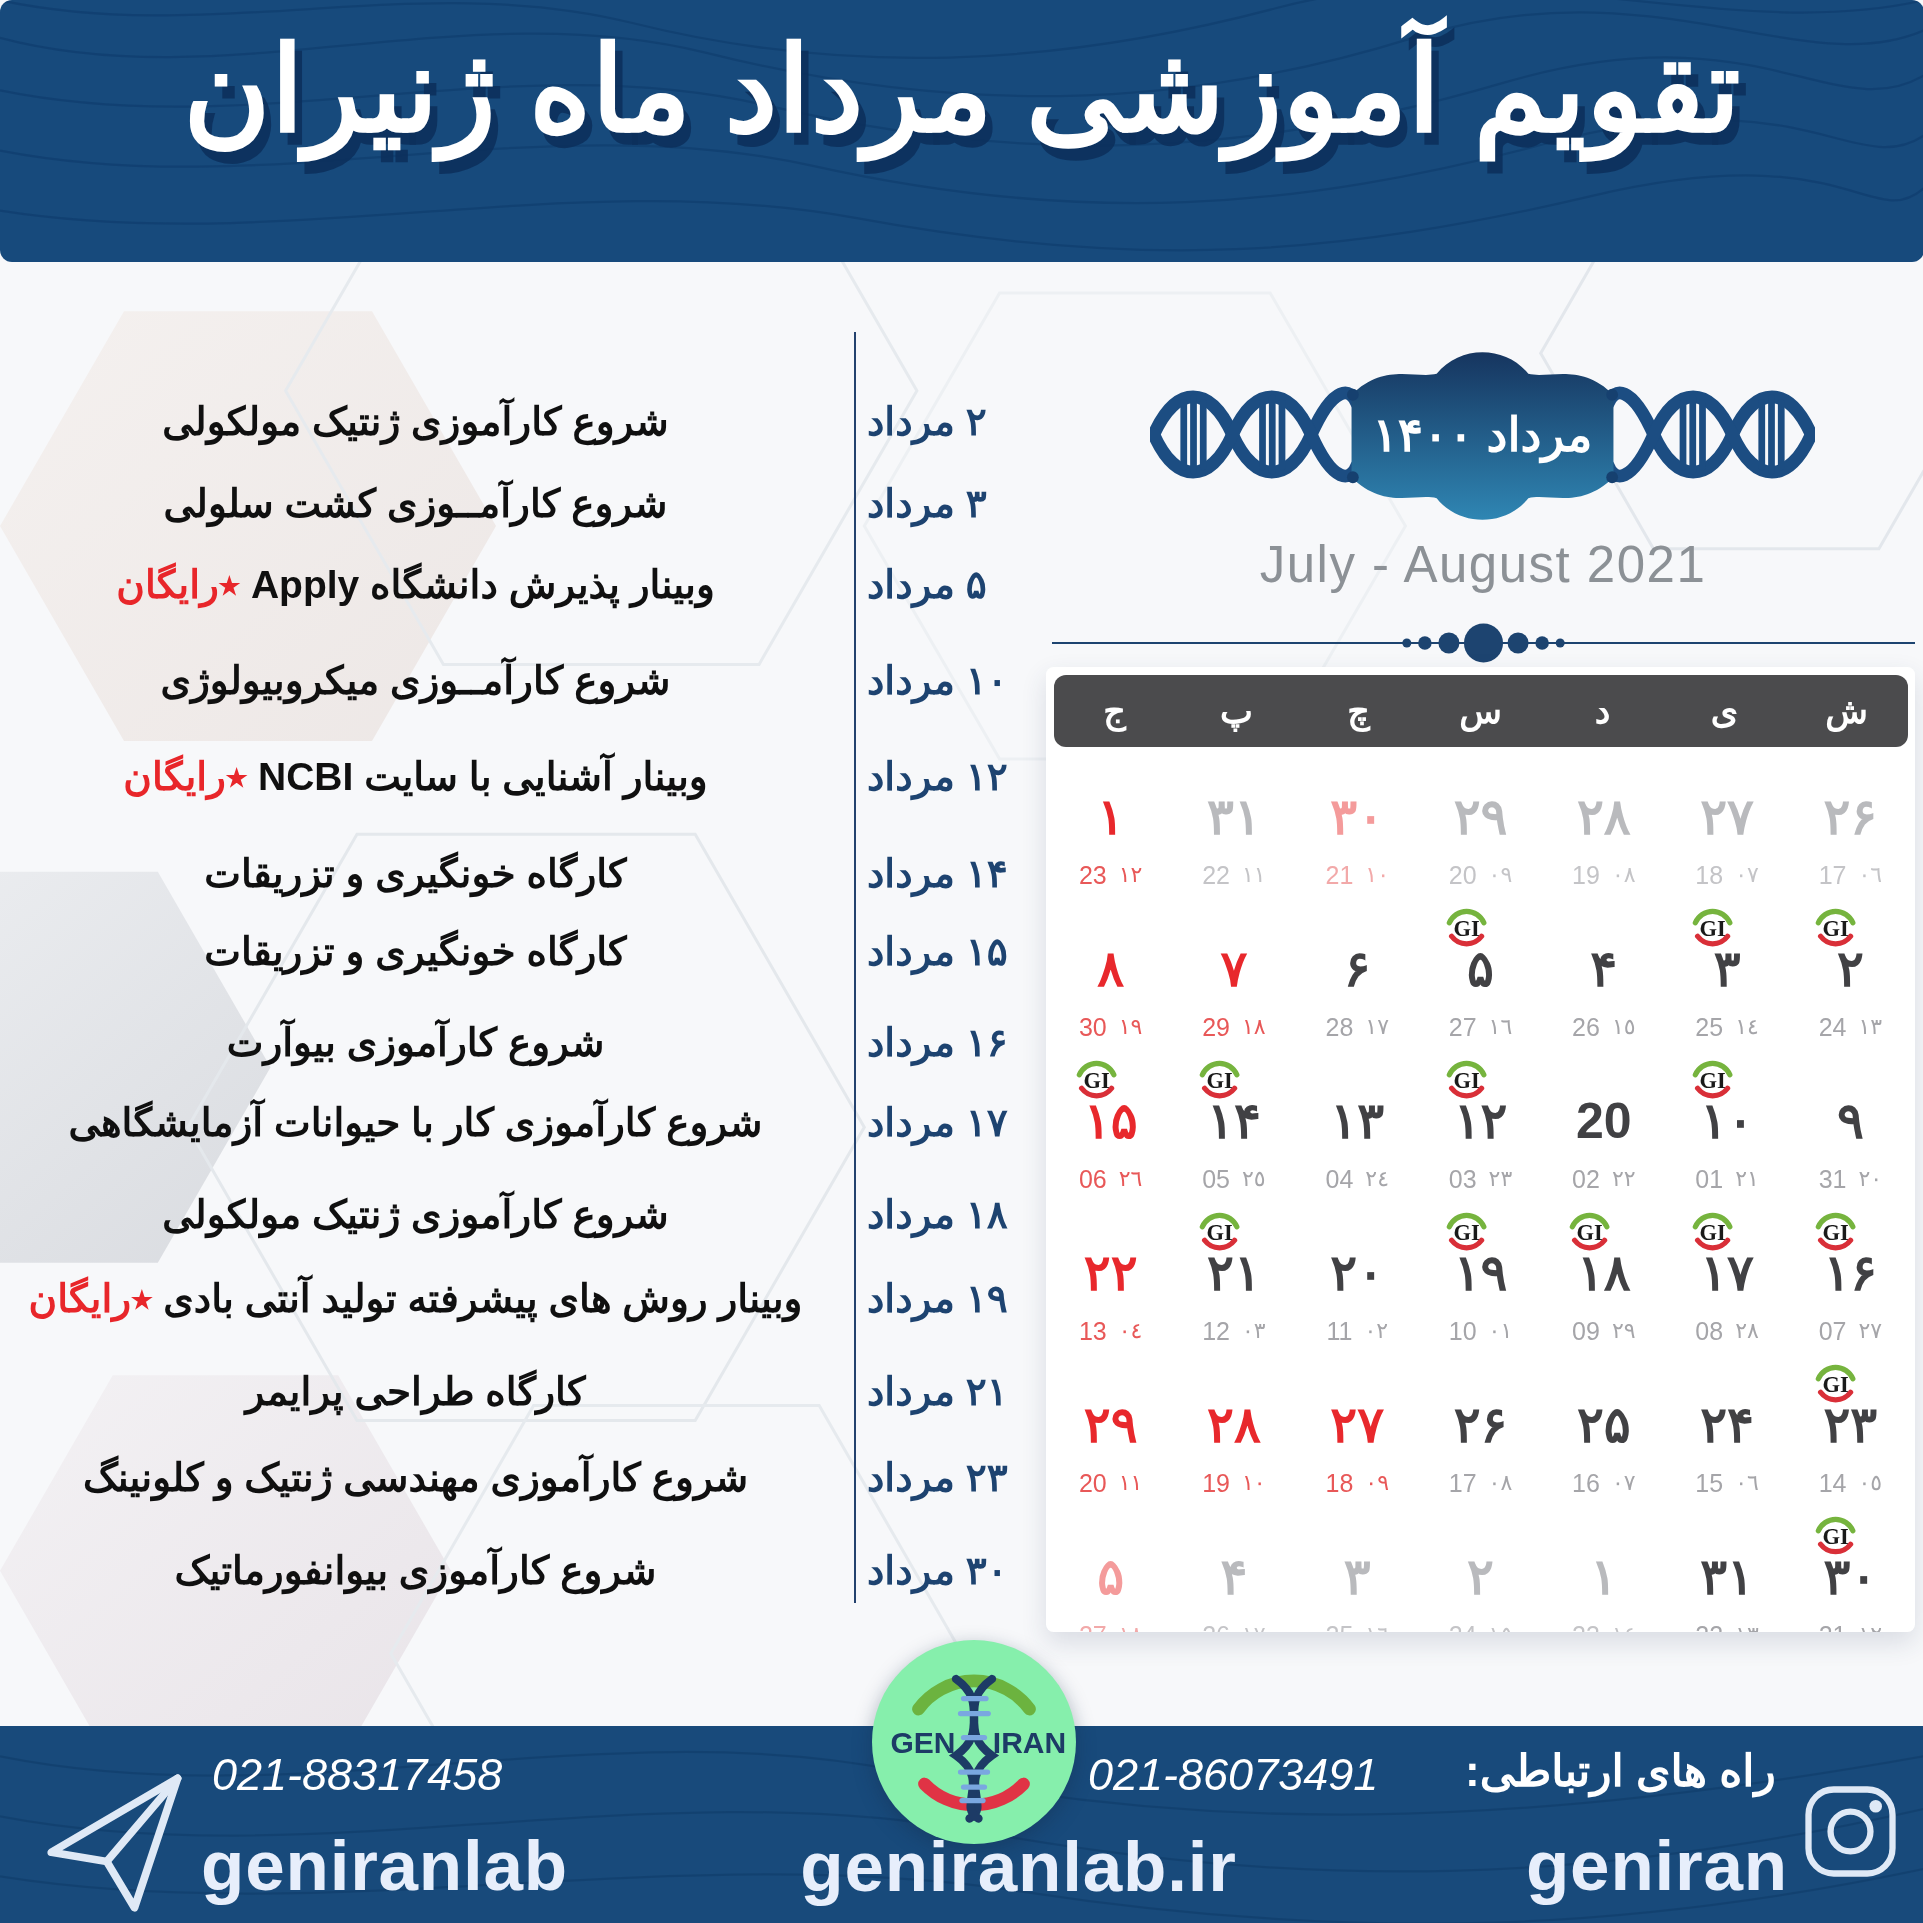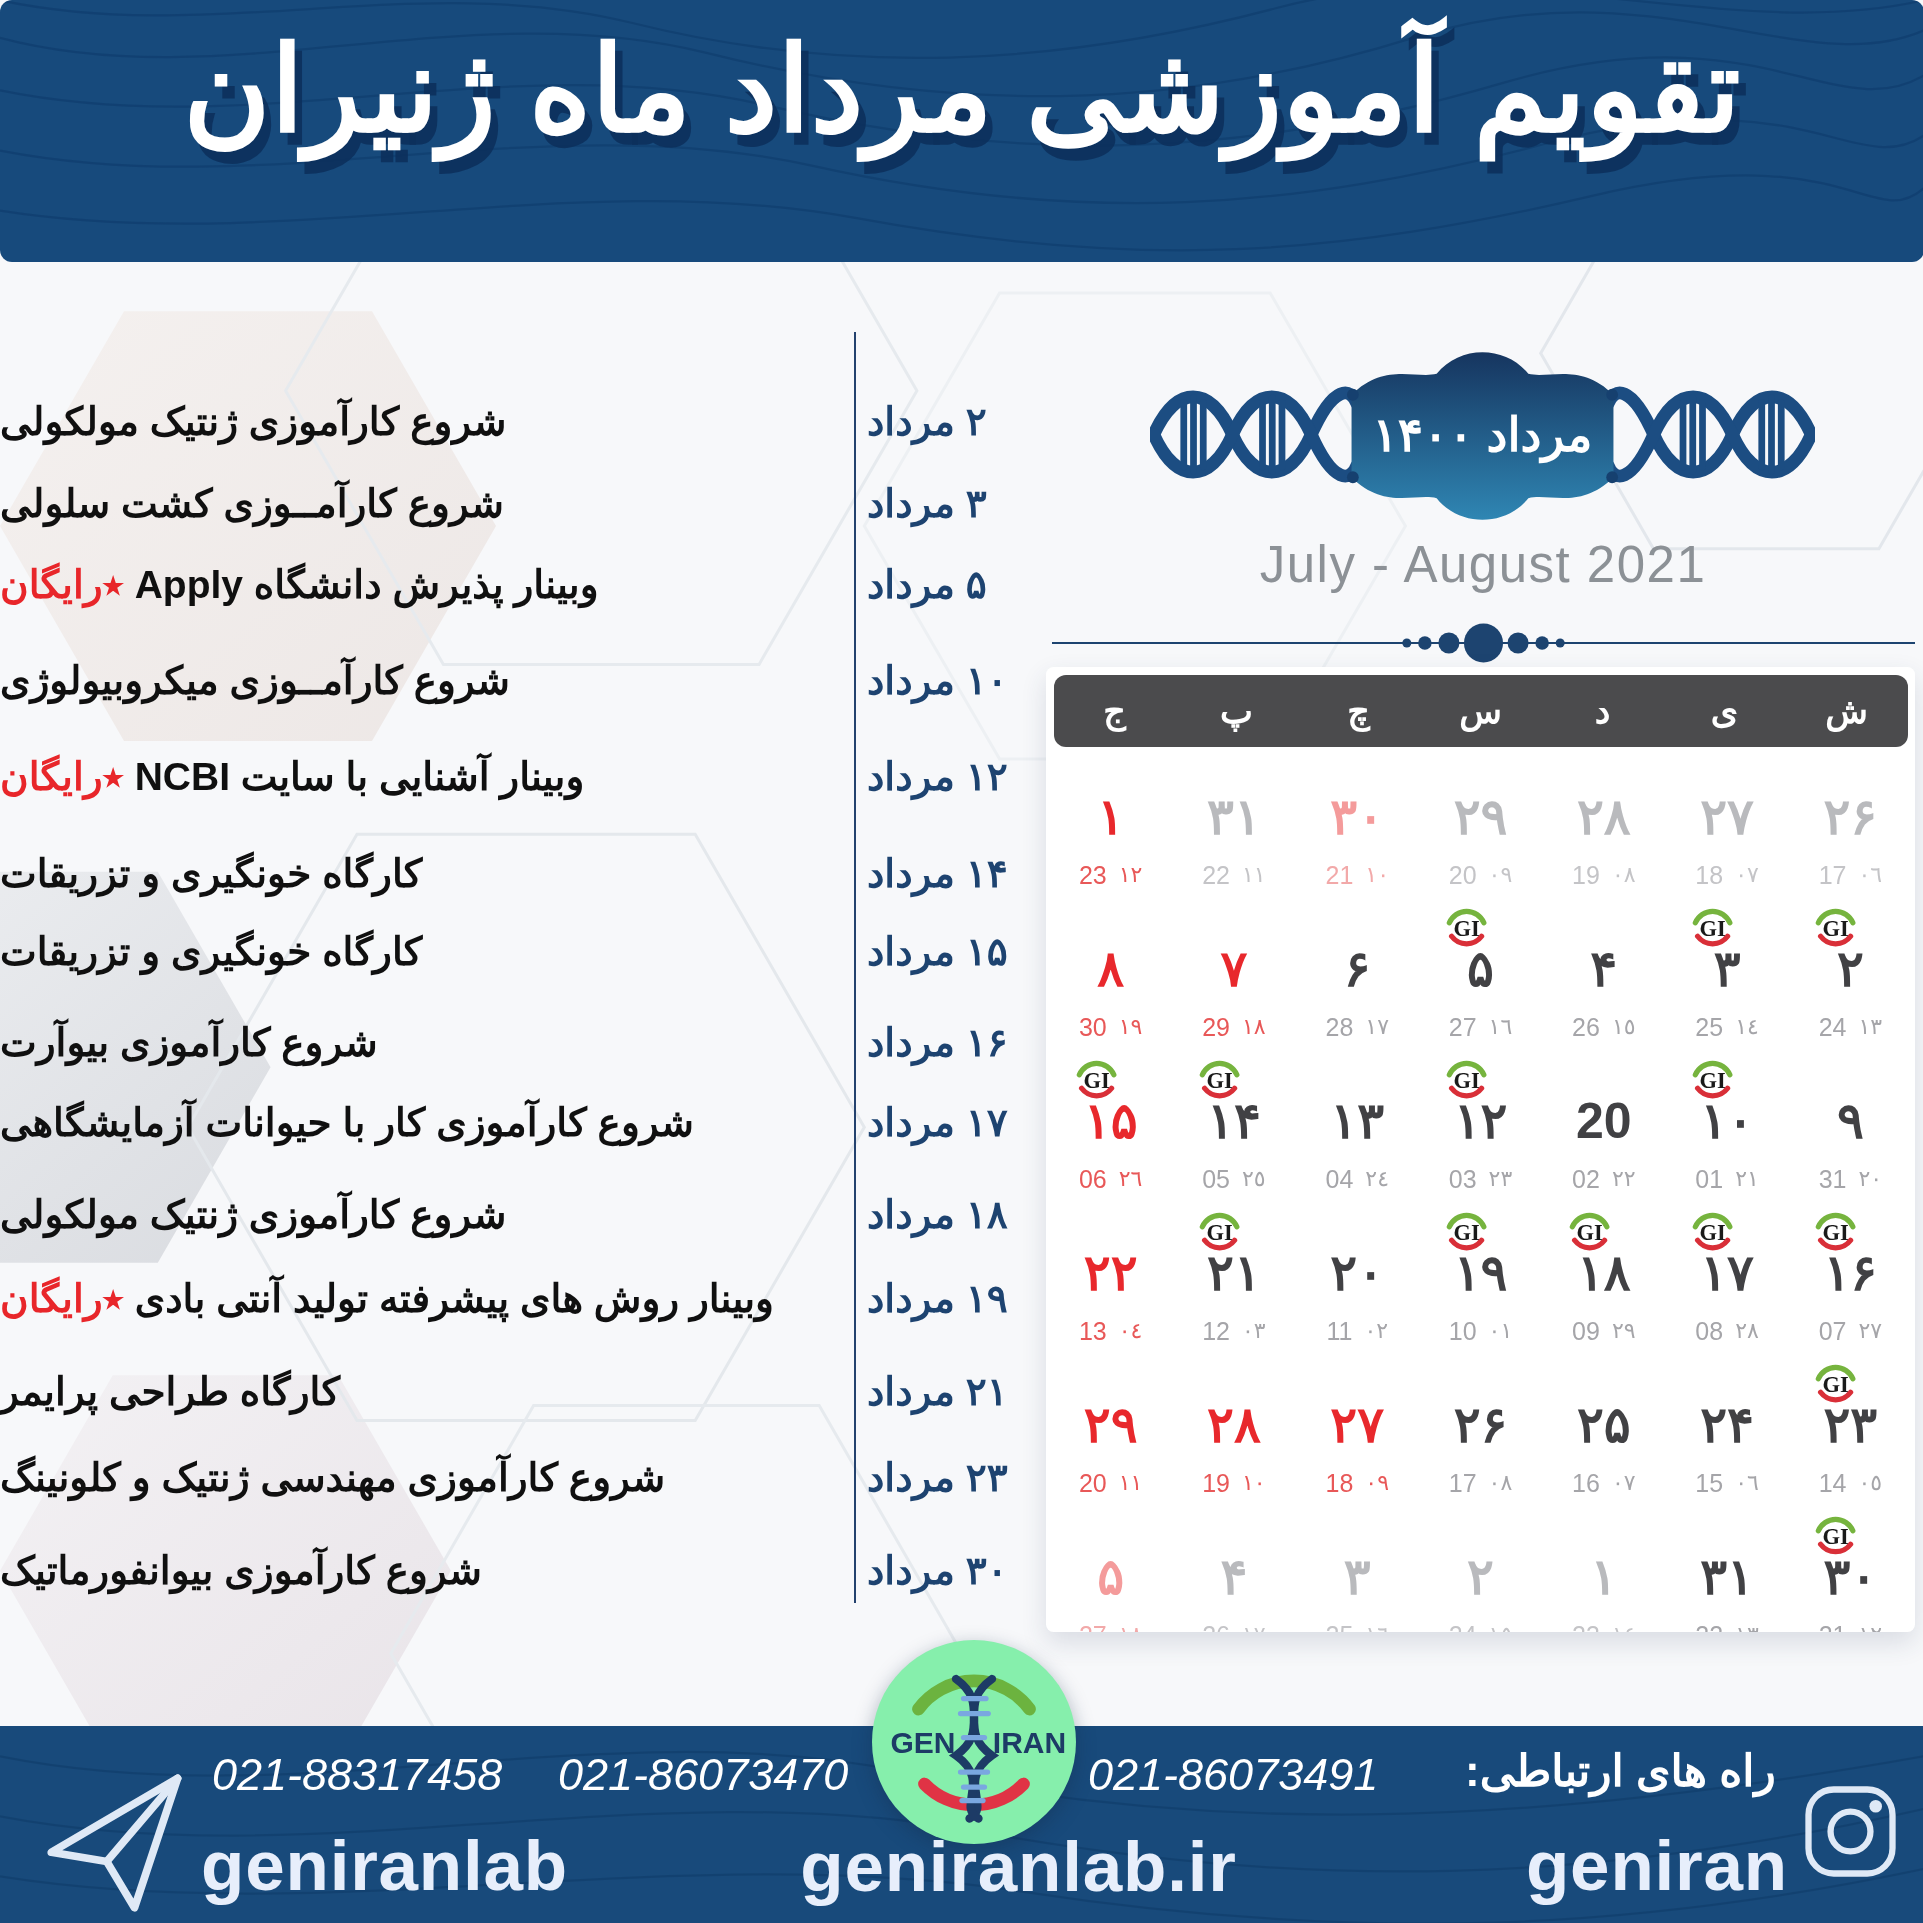--- a/index.html
+++ b/index.html
@@ -18,21 +18,21 @@
   
   .bg-decor{position:absolute;inset:0;pointer-events:none}
 
   
   .events{position:absolute;left:0;top:0;width:1048px;height:1924px;}
   .vline{position:absolute;left:854px;top:332px;width:2.3px;height:1271px;background:#24426e;}
   .event-row{position:absolute;left:0;width:1045px;transform:translateY(-50%);}
   .event-date{position:absolute;left:867px;top:50%;transform:translateY(-50%);width:188px;
       direction:rtl;text-align:left;font-size:39px;font-weight:700;color:#1d4370;white-space:nowrap;}
   .event-title{position:absolute;left:0;top:50%;transform:translateY(-50%);width:843px;
-      direction:rtl;text-align:left;padding-right:12px;box-sizing:border-box;
+      direction:rtl;text-align:center;padding-right:12px;box-sizing:border-box;
       font-size:39px;font-weight:800;color:#101010;white-space:nowrap;}
   .event-title .free{color:#e8262a;font-weight:800;}
 
   
   .cal-ornament{position:absolute;left:1150px;top:342px;width:666px;height:192px;}
   .badge-blob{position:absolute;left:195px;top:0;width:275px;height:188px;}
   .badge-text{position:absolute;left:195px;top:65px;width:275px;text-align:center;direction:rtl;
      color:#fff;font-size:47px;font-weight:700;letter-spacing:0.8px;}
   .dna{position:absolute;top:36px;}
   .cal-subtitle{position:absolute;left:1150px;top:507px;width:666px;text-align:center;
@@ -612,21 +612,20 @@
       <path d="M0,120 C420,200 860,60 1300,140 S2120,210 2560,110" stroke="#0e3a66" stroke-width="3"></path>
       <path d="M0,200 C440,270 900,150 1360,220 S2180,270 2560,190" stroke="#0e3a66" stroke-width="3"></path>
     </svg>
   </div>
 
   <svg class="abs" style="left:39px;top:1766px" width="154" height="154" viewBox="0 0 100 100" fill="none" stroke="#dfe9f6" stroke-width="5" stroke-linejoin="round" stroke-linecap="round">
     <path d="M8,56 L90,8 L62,92 L44,62 Z"></path>
     <path d="M44,62 L90,8"></path>
   </svg>
   <div class="ph" style="left:212px;top:1749px">021-88317458</div>
-  <div class="ph" style="left:558px;top:1749px">021-86073470</div>
   <div class="handle" style="left:201px;top:1825px">geniranlab</div>
 
   <div class="logo-circle">
     <svg width="204" height="204" viewBox="0 0 272 272">
       <path d="M62 92 A92 92 0 0 1 210 92" stroke="#6cb33f" stroke-width="17" fill="none" stroke-linecap="round"></path>
       <path d="M70 192 A92 92 0 0 0 202 192" stroke="#e03345" stroke-width="17" fill="none" stroke-linecap="round"></path>
       <g stroke="#1d3b66" stroke-width="11" fill="none" stroke-linecap="round">
         <path d="M112 52 C160 86 112 120 160 154 C112 188 160 222 130 238"></path>
         <path d="M160 52 C112 86 160 120 112 154 C160 188 112 222 142 238"></path>
       </g>

